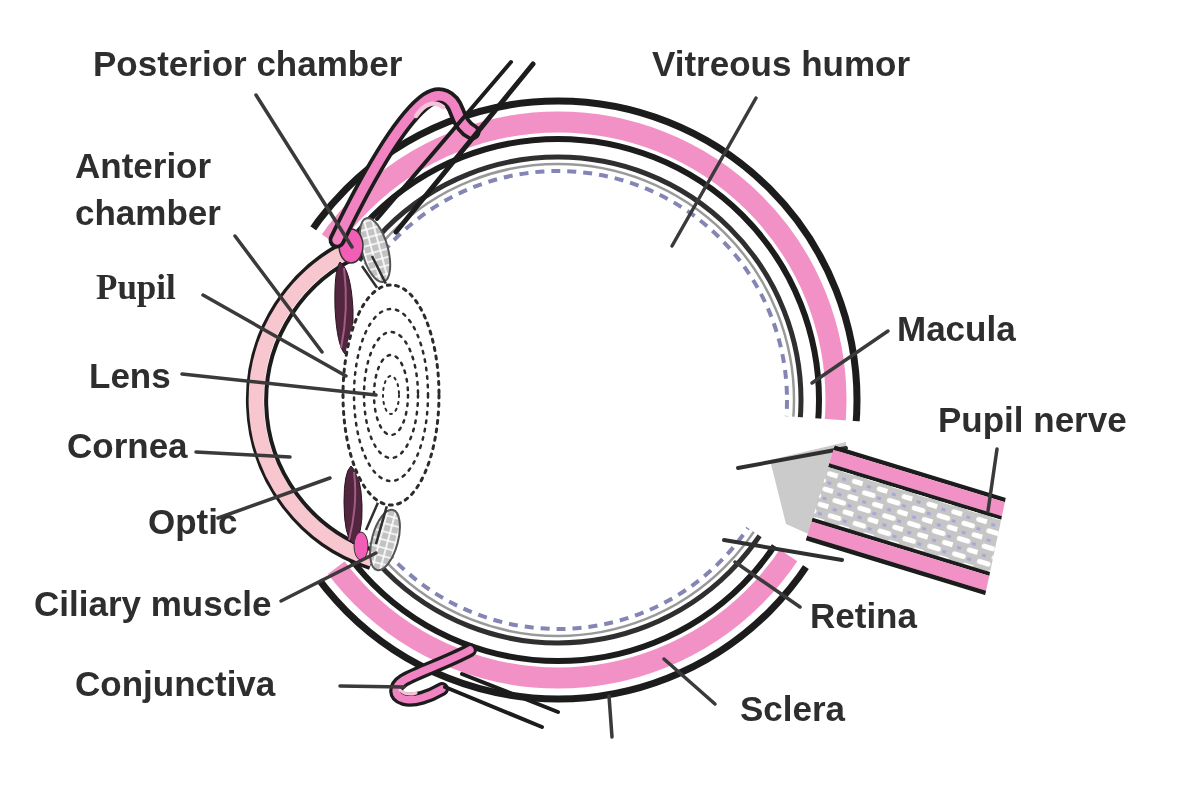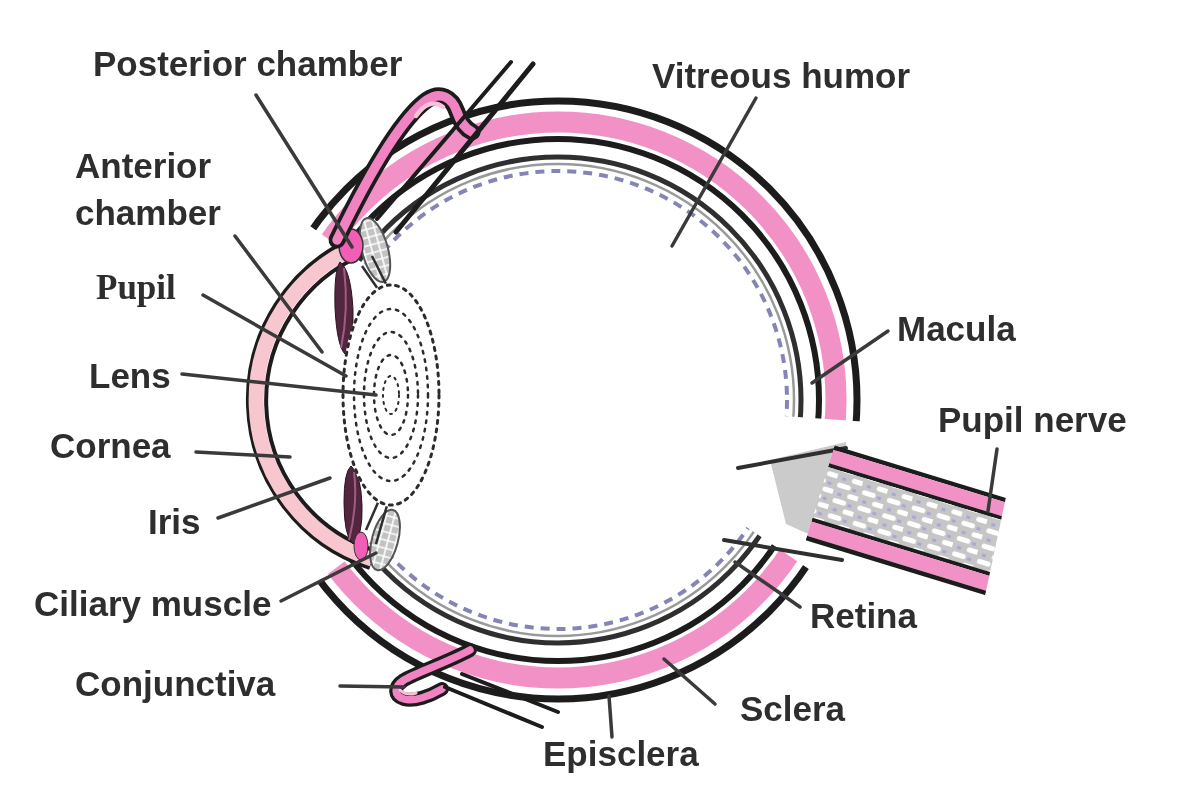--- a/index.html
+++ b/index.html
@@ -5,25 +5,25 @@
   html,body{margin:0;padding:0;background:#ffffff;}
   #stage{position:relative;width:1200px;height:812px;background:#fff;overflow:hidden;
          font-family:"Liberation Sans",sans-serif;}
   #eye-svg{position:absolute;left:0;top:0;width:1200px;height:812px;}
   .lbl{position:absolute;font-weight:bold;font-size:35px;line-height:40px;color:#2e2e2e;
        white-space:pre-line;letter-spacing:0;pointer-events:none;}
   #l-posterior{left:93px;top:44px;}
   #l-anterior{left:75px;top:142px;line-height:47px;}
   #l-pupil{left:96px;top:268px;font-family:Liberation Serif, serif;}
   #l-lens{left:89px;top:356px;}
-  #l-cornea{left:50px;top:426px;}
+  #l-cornea{left:67px;top:426px;}
   #l-iris{left:148px;top:502px;}
   #l-ciliary{left:34px;top:584px;}
   #l-conjunctiva{left:75px;top:664px;}
-  #l-vitreous{left:652px;top:44px;margin-top:12px;}
+  #l-vitreous{left:652px;top:44px;}
   #l-macula{left:897px;top:309px;}
   #l-optic{left:938px;top:400px;}
   #l-retina{left:810px;top:596px;}
   #l-sclera{left:740px;top:689px;}
   #l-episclera{left:543px;top:734px;}
 </style>
 </head>
 <body>
 
 <div id="stage">
@@ -137,23 +137,22 @@
     <path d="M 609,696 L 612,737"></path>
   </g>
 </svg>
 
 <div class="lbl" id="l-posterior">Posterior chamber</div>
 <div class="lbl" id="l-anterior">Anterior
 chamber</div>
 <div class="lbl" id="l-pupil">Pupil</div>
 <div class="lbl" id="l-lens">Lens</div>
 <div class="lbl" id="l-cornea">Cornea</div>
-<div class="lbl" id="l-iris">Iris</div>
+<div class="lbl" id="l-iris">Optic</div>
 <div class="lbl" id="l-ciliary">Ciliary muscle</div>
 <div class="lbl" id="l-conjunctiva">Conjunctiva</div>
 <div class="lbl" id="l-vitreous">Vitreous humor</div>
 <div class="lbl" id="l-macula">Macula</div>
 <div class="lbl" id="l-optic">Pupil nerve</div>
 <div class="lbl" id="l-retina">Retina</div>
 <div class="lbl" id="l-sclera">Sclera</div>
-<div class="lbl" id="l-episclera">Episclera</div>
 
 </div>
 
 </body></html>

